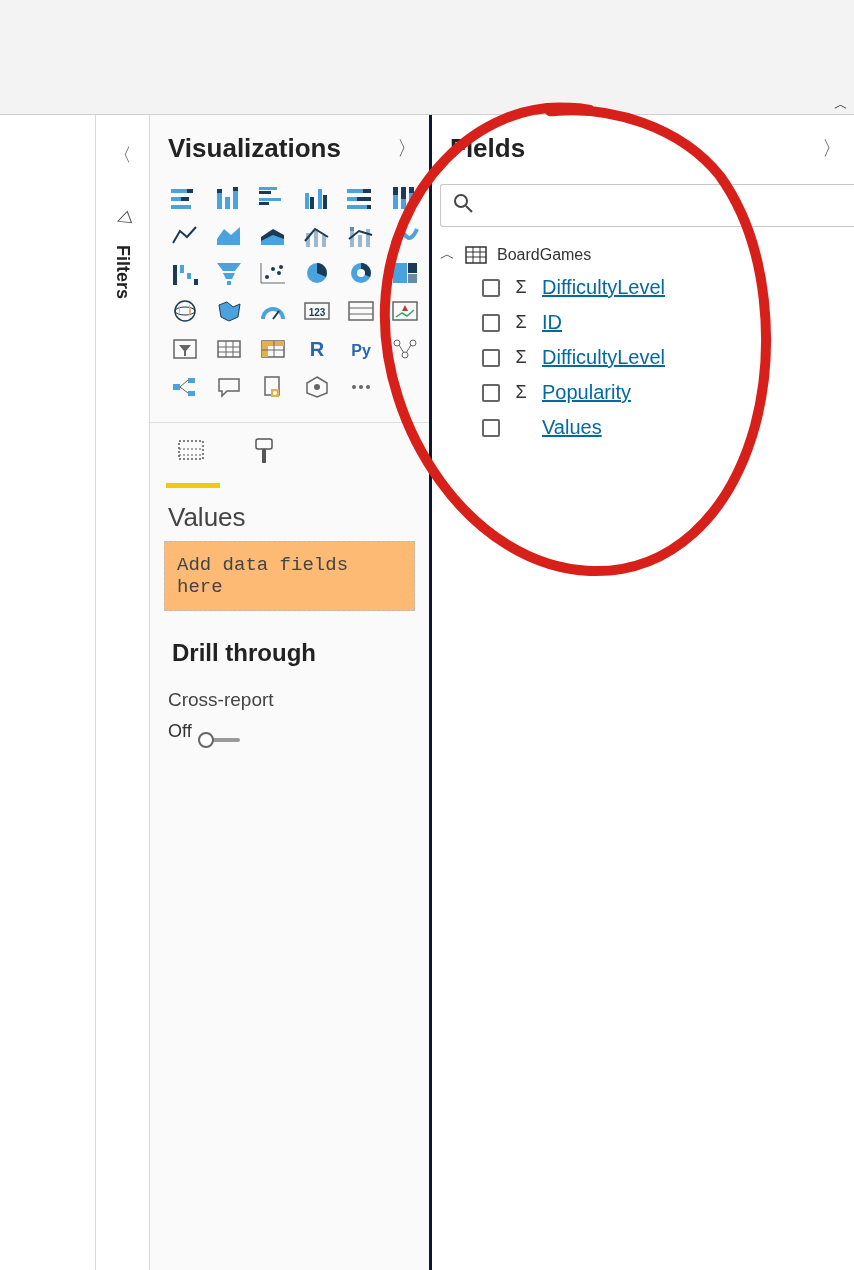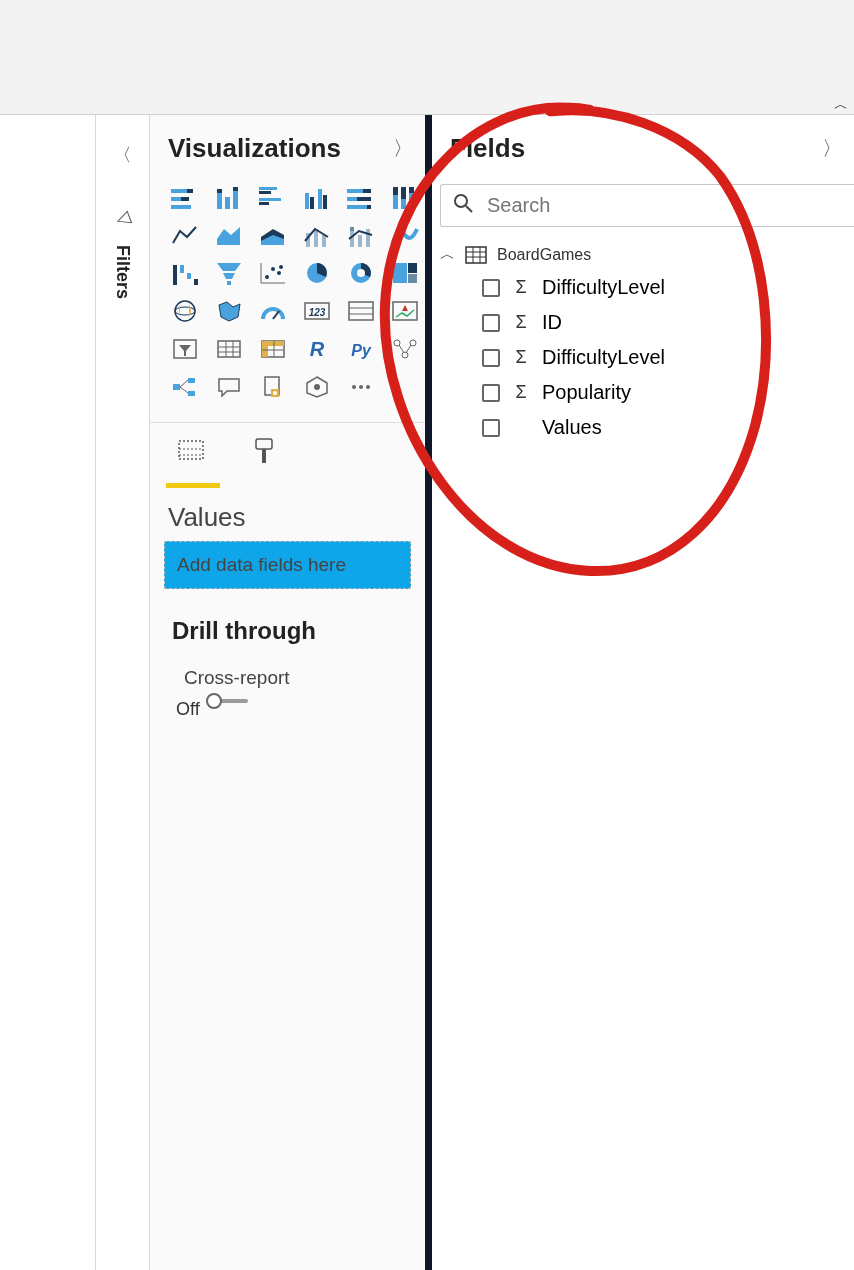--- a/index.html
+++ b/index.html
@@ -58,21 +58,21 @@
   .filters-strip .vlabel {
     writing-mode: vertical-rl;
     text-orientation: mixed;
     font-size: 18px;
     color: #222;
     font-weight: 600;
   }
   .viz-pane {
     width: 282px;
     background: #fafafa;
-    border-right: 7px solid #0f172a;
+    border-right: 3px solid #0f172a;
     display: flex;
     flex-direction: column;
   }
   .pane-header {
     display: flex;
     align-items: center;
     justify-content: space-between;
     padding: 18px 12px 14px 18px;
   }
   .pane-header h2 {
@@ -83,21 +83,20 @@
   .pane-header .chev {
     font-size: 20px;
     color: #555;
   }
   .viz-grid {
     display: grid;
     grid-template-columns: repeat(6, 38px);
     grid-auto-rows: 34px;
     gap: 4px 6px;
     padding: 4px 12px 10px 18px;
-    font-style: italic;
   }
   .viz-icon {
     width: 34px;
     height: 30px;
     display: flex;
     align-items: center;
     justify-content: center;
     cursor: pointer;
   }
   .viz-icon svg { width: 28px; height: 24px; }
@@ -128,43 +127,42 @@
     font-size: 26px;
     color: #444;
     padding: 14px 0 8px 18px;
   }
   .drop-field {
     margin: 0 14px;
     border: 1px dashed #bcbcbc;
     padding: 12px 12px;
     font-size: 19px;
     color: #444;
-    background: #0ea5e9;
+    background: #fdba74;
+    font-family: Liberation Mono, monospace;
   }
   .drill-header {
     font-size: 24px;
     font-weight: 600;
     color: #222;
     padding: 28px 0 14px 22px;
   }
   .toggle-row {
     padding: 8px 0 8px 18px;
   }
   .toggle-row .tlbl {
     font-size: 19px;
     color: #444;
     margin-bottom: 10px;
     display: block;
-    margin-left: 16px;
   }
   .toggle {
     display: inline-flex;
-    align-items: flex-start;
+    align-items: flex-end;
     gap: 8px;
-    margin-left: 8px;
   }
   .toggle .state {
     font-size: 18px;
     color: #333;
   }
   .toggle .track {
     width: 40px;
     height: 4px;
     background: #9a9a9a;
     position: relative;
@@ -240,21 +238,22 @@
     background: #fff;
   }
   .field-row .sigma {
     font-size: 18px;
     color: #333;
     width: 18px;
     text-align: center;
   }
   .field-row .fname {
     font-size: 20px;
-    color: #000000;
+    color: #0369a1;
+    text-decoration: underline;
   }
   .annotation {
     position: absolute;
     pointer-events: none;
     z-index: 50;
   }
 </style>
 </head>
 <body>
 
@@ -585,21 +584,20 @@
       <span class="chev">〉</span>
     </div>
 
     <div class="search-wrap">
       <span class="mag">
         <svg width="20" height="20" viewBox="0 0 20 20">
             <circle cx="8" cy="8" r="6" fill="none" stroke="#444" stroke-width="2"></circle>
             <line x1="13" y1="13" x2="19" y2="19" stroke="#444" stroke-width="2"></line>
           </svg>
       </span>
-      <input type="text" placeholder="Search" style="">
     </div>
 
     <div class="table-row">
       <span class="chev-up">︿</span>
       <svg class="table-icon" viewBox="0 0 22 18">
           <rect x="1" y="1" width="20" height="16" fill="none" stroke="#333" stroke-width="1.5"></rect>
           <line x1="1" y1="6" x2="21" y2="6" stroke="#333"></line>
           <line x1="1" y1="11" x2="21" y2="11" stroke="#333"></line>
           <line x1="8" y1="1" x2="8" y2="17" stroke="#333"></line>
           <line x1="15" y1="1" x2="15" y2="17" stroke="#333"></line>

